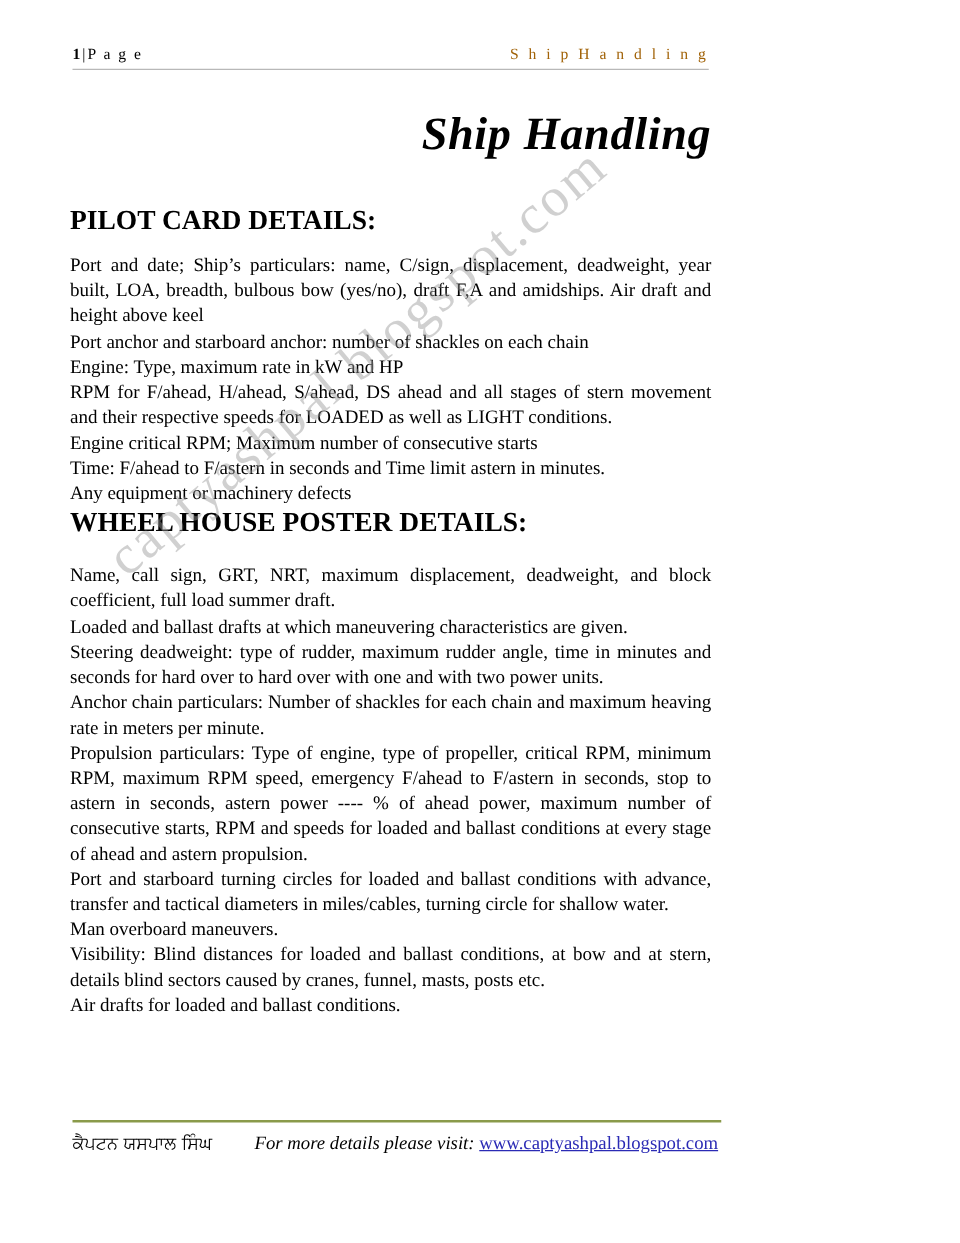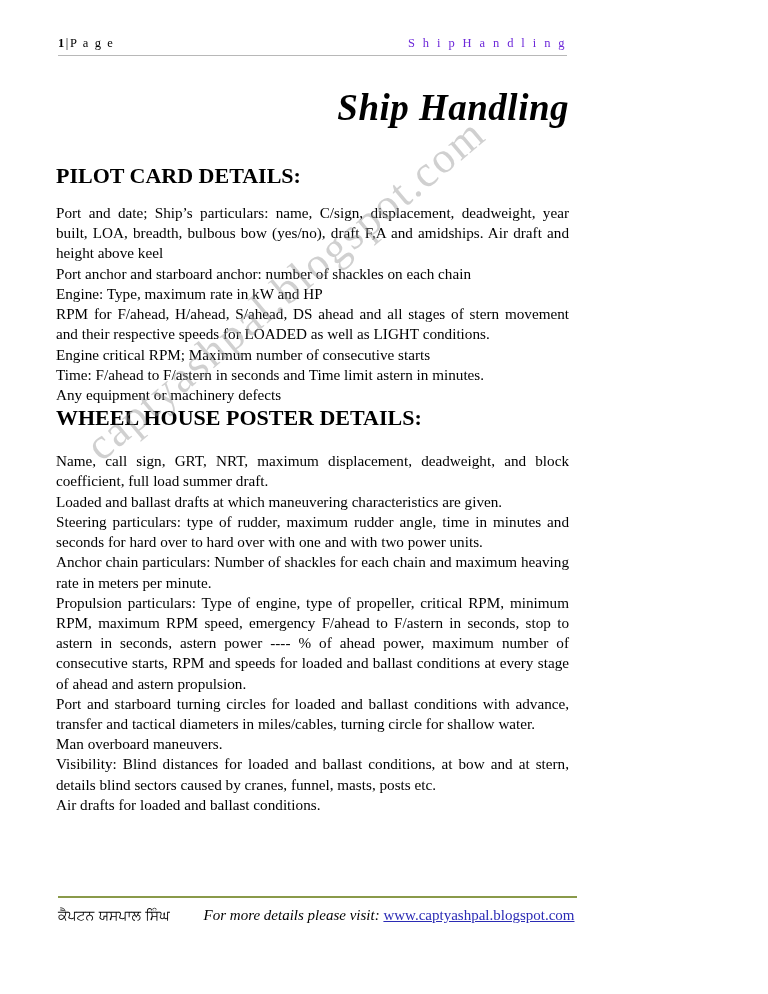--- a/index.html
+++ b/index.html
@@ -31,21 +31,21 @@
     padding: 0 2px 4px 2px;
   }
   .hdr-left {
     letter-spacing: 1.6px;
   }
   .hdr-left .pagenum {
     font-weight: bold;
   }
   .hdr-right {
     letter-spacing: 2.4px;
-    color: #6d28d9;
+    color: #a16207;
   }
   .header-rule {
     border-bottom: 1px solid #b8b8b8;
     margin: 0 2px 0 2px;
   }
   
   .doc-title {
     text-align: right;
     font-size: 37px;
     font-weight: bold;
@@ -148,21 +148,21 @@
     <p class="just">RPM for F/ahead, H/ahead, S/ahead, DS ahead and all stages of stern movement and their respective speeds for LOADED as well as LIGHT conditions.</p>
     <p>Engine critical RPM; Maximum number of consecutive starts</p>
     <p>Time: F/ahead to F/astern in seconds and Time limit astern in minutes.</p>
     <p>Any equipment or machinery defects</p>
   </div>
 
   <h2 class="section-heading second">WHEEL HOUSE POSTER DETAILS:</h2>
   <div class="body-block">
     <p class="just">Name, call sign, GRT, NRT, maximum displacement, deadweight, and block coefficient, full load summer draft.</p>
     <p>Loaded and ballast drafts at which maneuvering characteristics are given.</p>
-    <p class="just">Steering particulars: type of rudder, maximum rudder angle, time in minutes and seconds for hard over to hard over with one and with two power units.</p>
+    <p class="just">Steering deadweight: type of rudder, maximum rudder angle, time in minutes and seconds for hard over to hard over with one and with two power units.</p>
     <p class="just">Anchor chain particulars: Number of shackles for each chain and maximum heaving rate in meters per minute.</p>
     <p class="just">Propulsion particulars: Type of engine, type of propeller, critical RPM, minimum RPM, maximum RPM speed, emergency F/ahead to F/astern in seconds, stop to astern in seconds, astern power ---- % of ahead power, maximum number of consecutive starts, RPM and speeds for loaded and ballast conditions at every stage of ahead and astern propulsion.</p>
     <p class="just">Port and starboard turning circles for loaded and ballast conditions with advance, transfer and tactical diameters in miles/cables, turning circle for shallow water.</p>
     <p>Man overboard maneuvers.</p>
     <p class="just">Visibility: Blind distances for loaded and ballast conditions, at bow and at stern, details blind sectors caused by cranes, funnel, masts, posts etc.</p>
     <p>Air drafts for loaded and ballast conditions.</p>
   </div>
 
   <div class="watermark">
     <span>captyashpal.blogspot.com</span>

